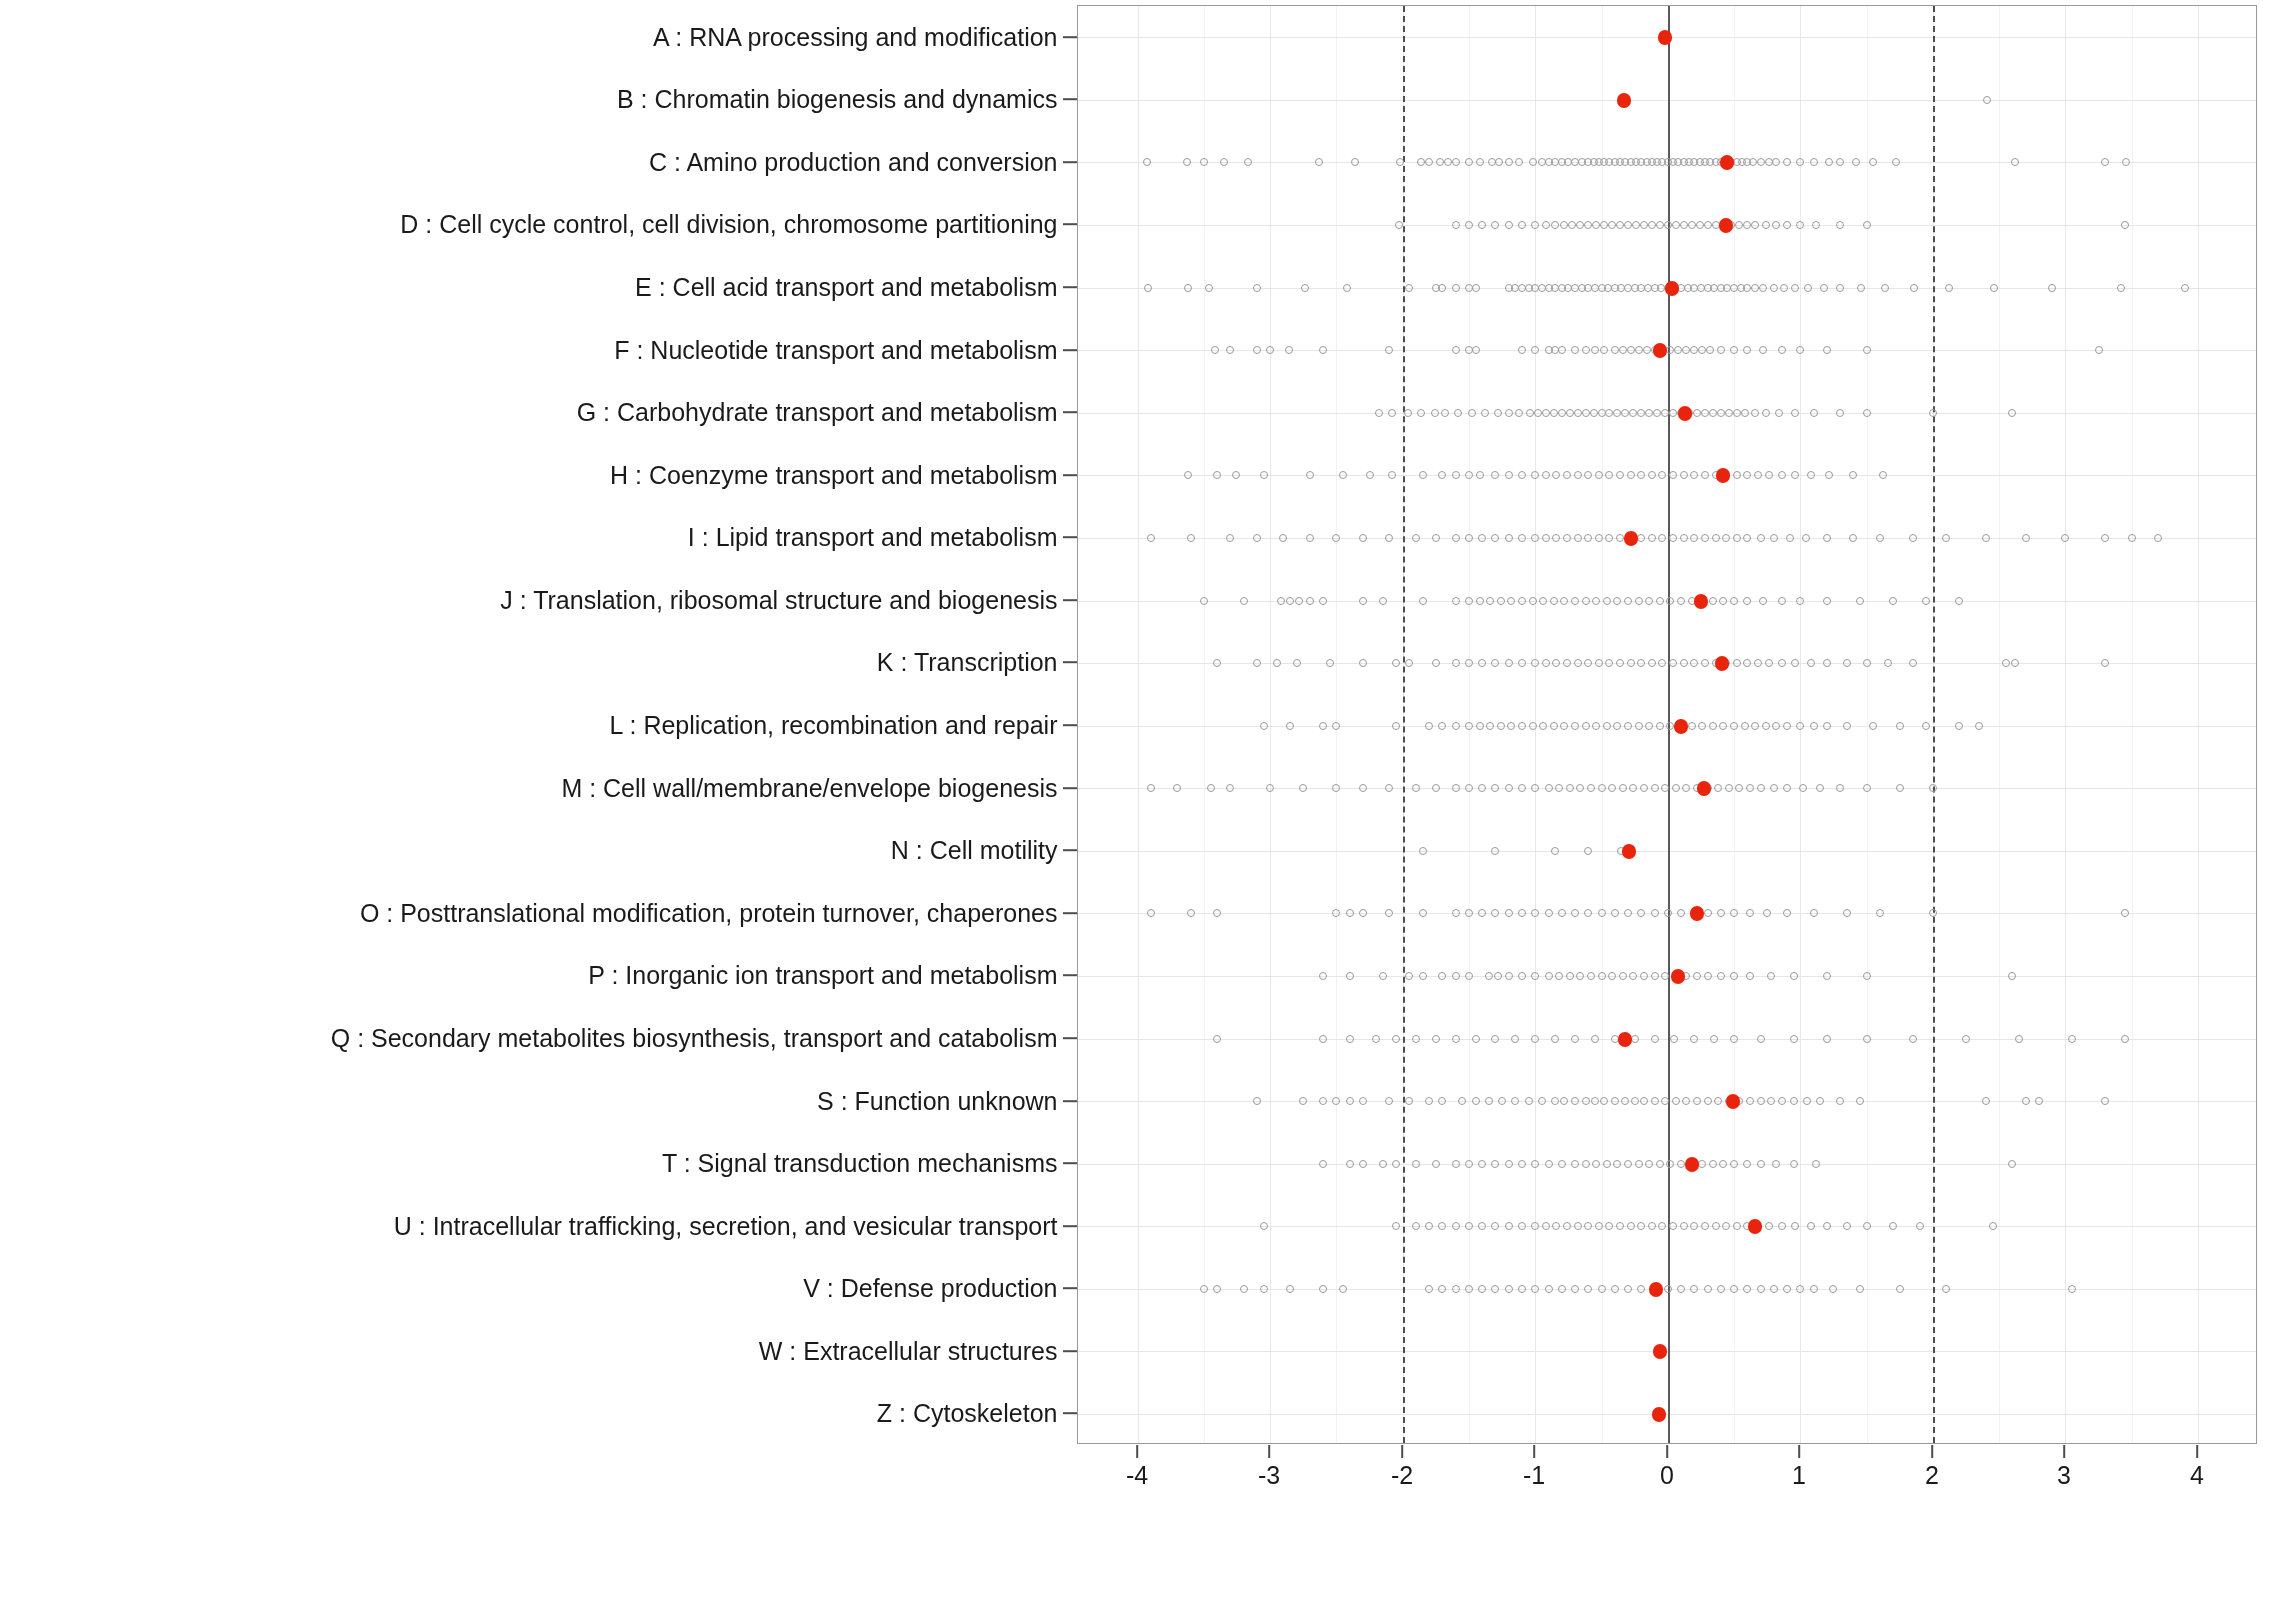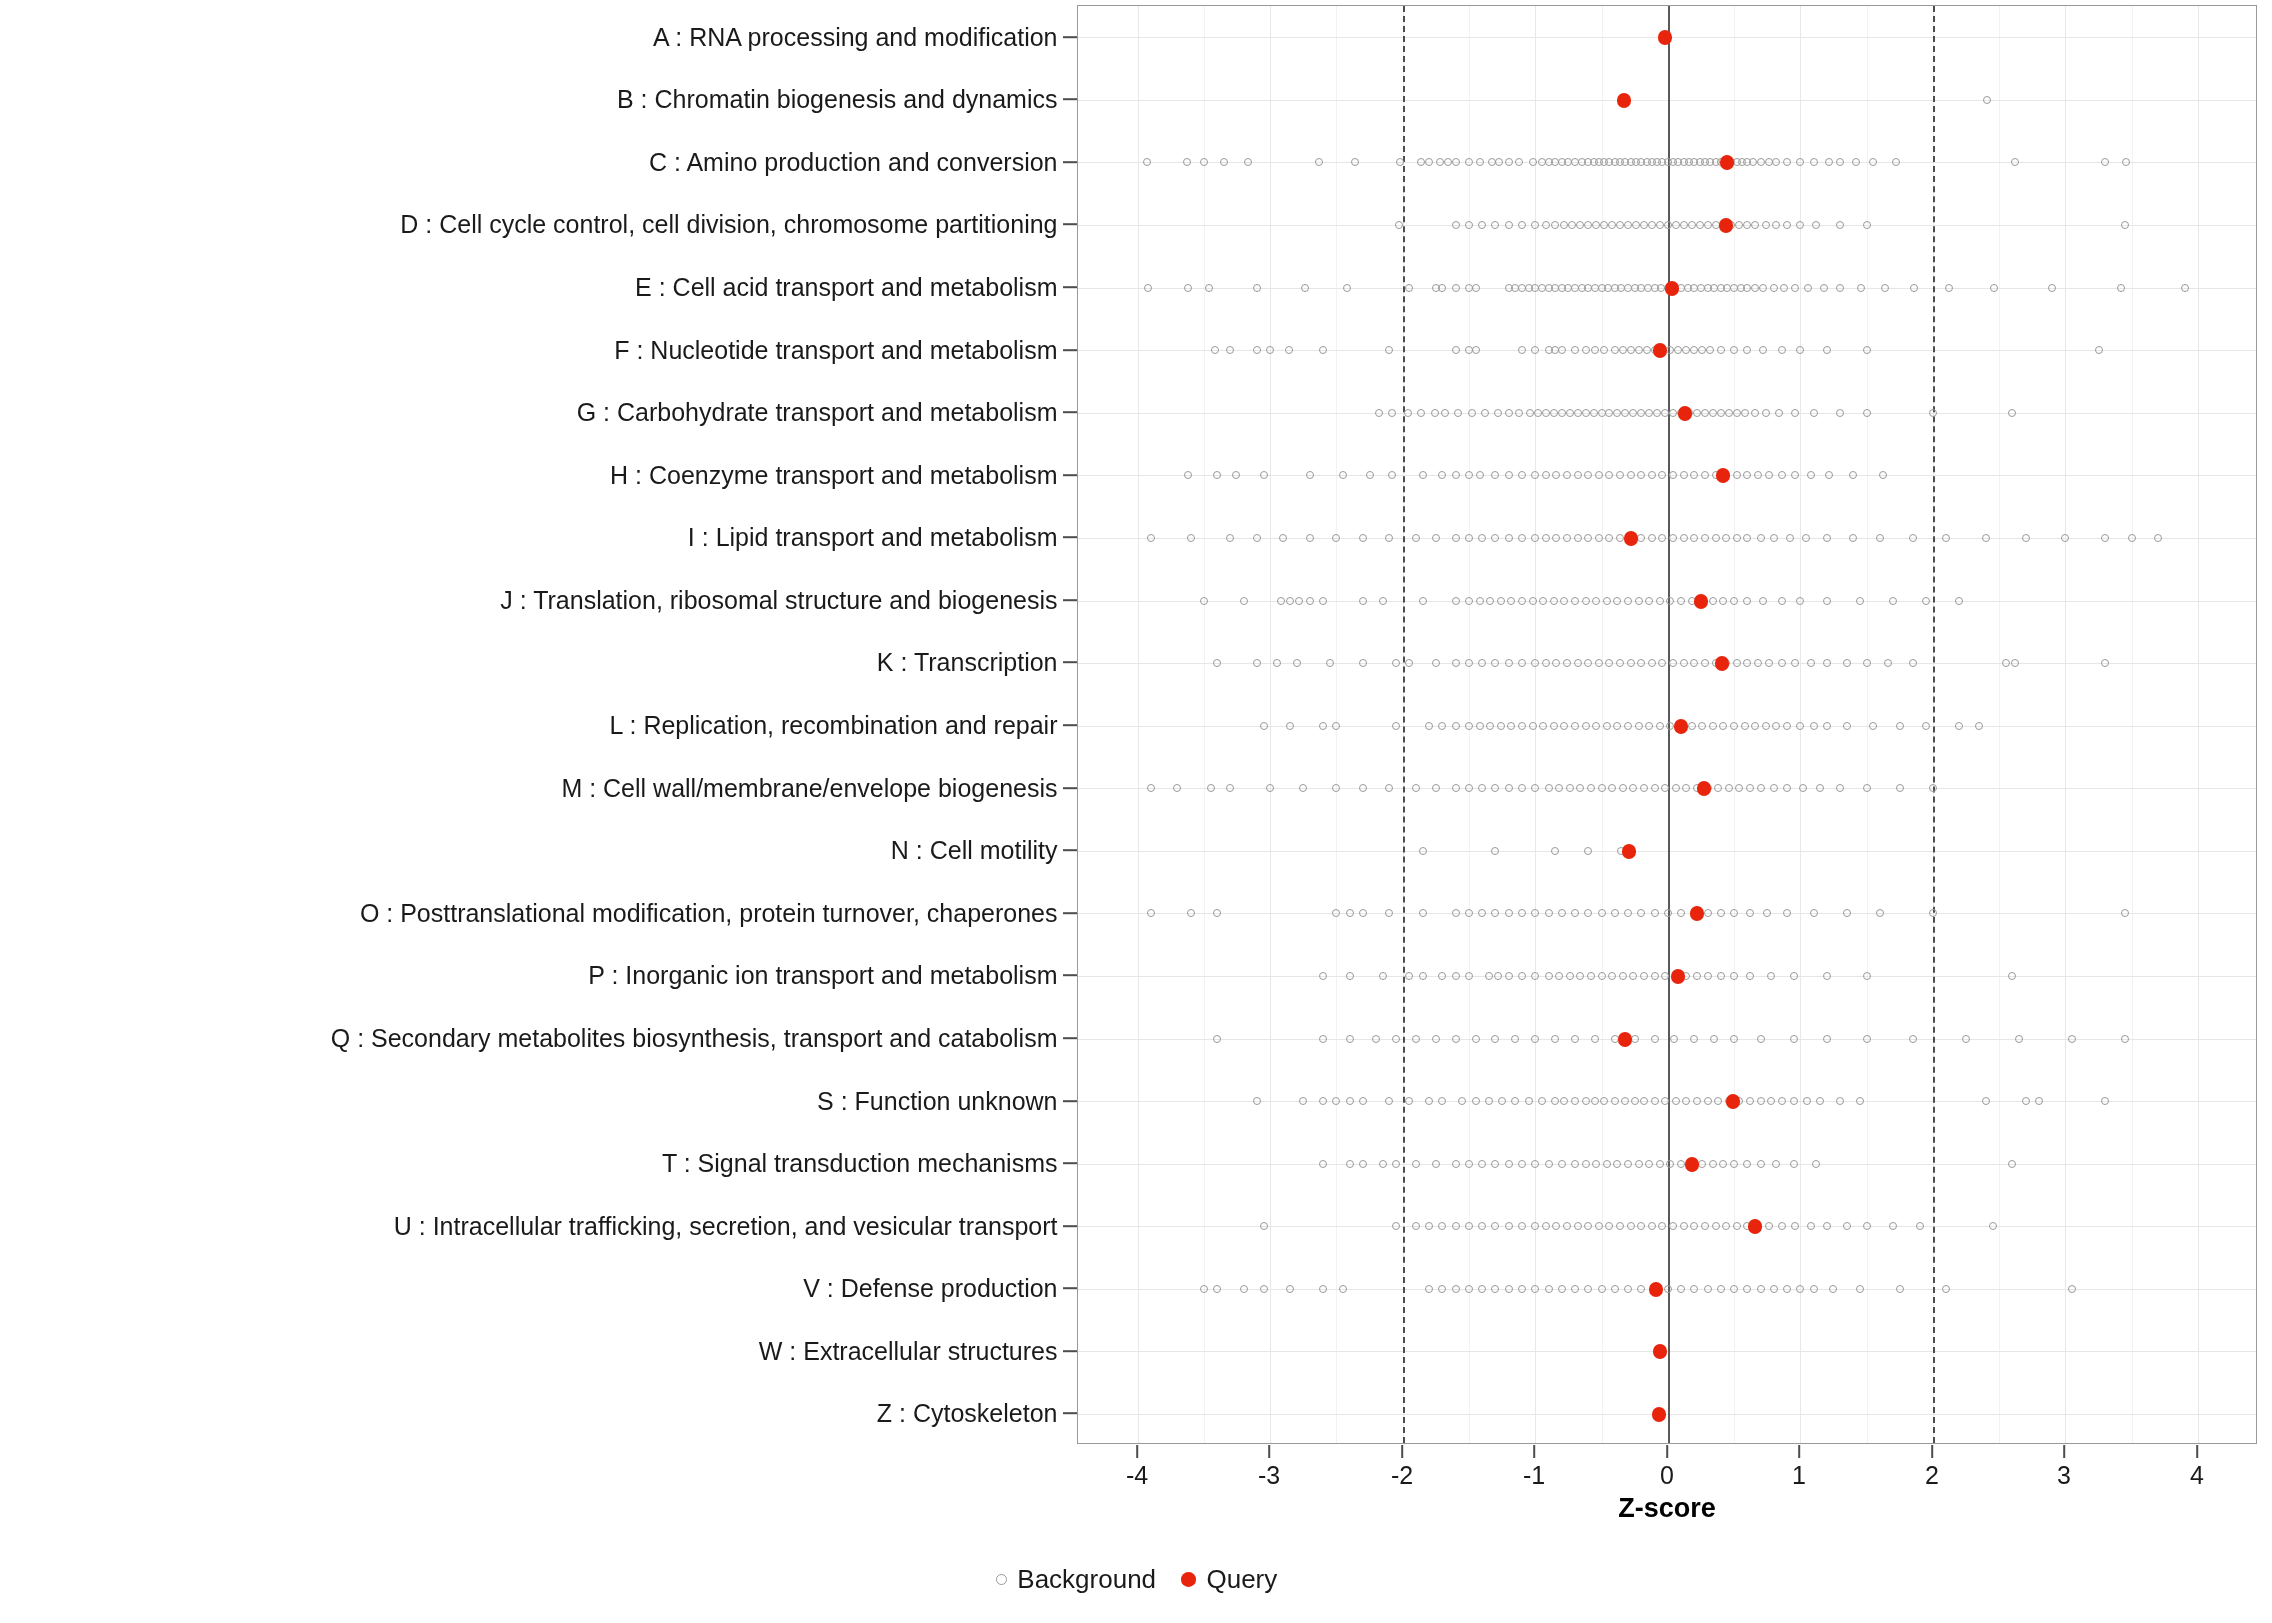--- a/index.html
+++ b/index.html
@@ -1164,27 +1164,16 @@
       <div class="tick-mark-x" style="left: 722px;"></div>
       <div class="xtick-label" style="left: 722px;">1</div>
       <div class="tick-mark-x" style="left: 855px;"></div>
       <div class="xtick-label" style="left: 855px;">2</div>
       <div class="tick-mark-x" style="left: 987px;"></div>
       <div class="xtick-label" style="left: 987px;">3</div>
       <div class="tick-mark-x" style="left: 1120px;"></div>
       <div class="xtick-label" style="left: 1120px;">4</div>
     </div>
 
-  <div id="xaxis-title">Z-score</div>
-
-  <div id="legend">
-    <div class="legend-item">
-      <span class="legend-key-bg"></span>
-      <span class="legend-label">Background</span>
-    </div>
-    <div class="legend-item">
-      <span class="legend-key-q"></span>
-      <span class="legend-label">Query</span>
-    </div>
-  </div>
+
 
 </div>
 
 
 </body></html>

